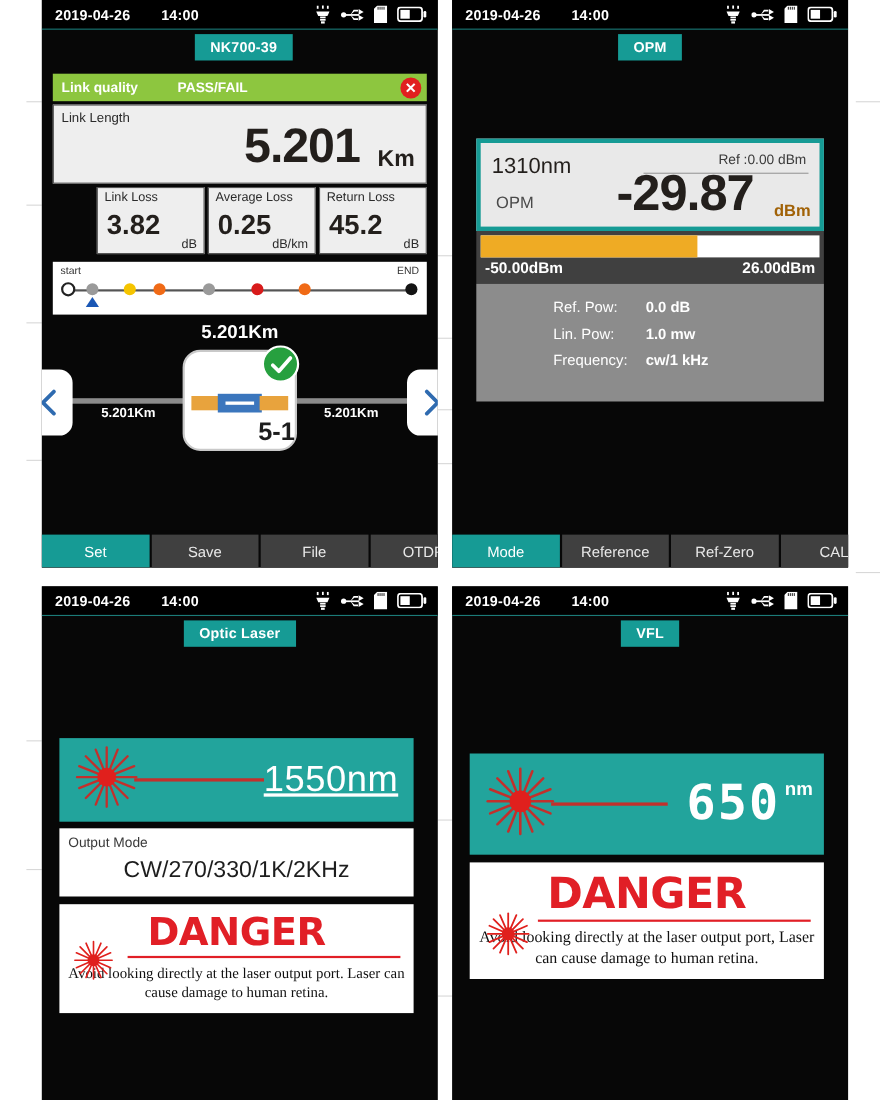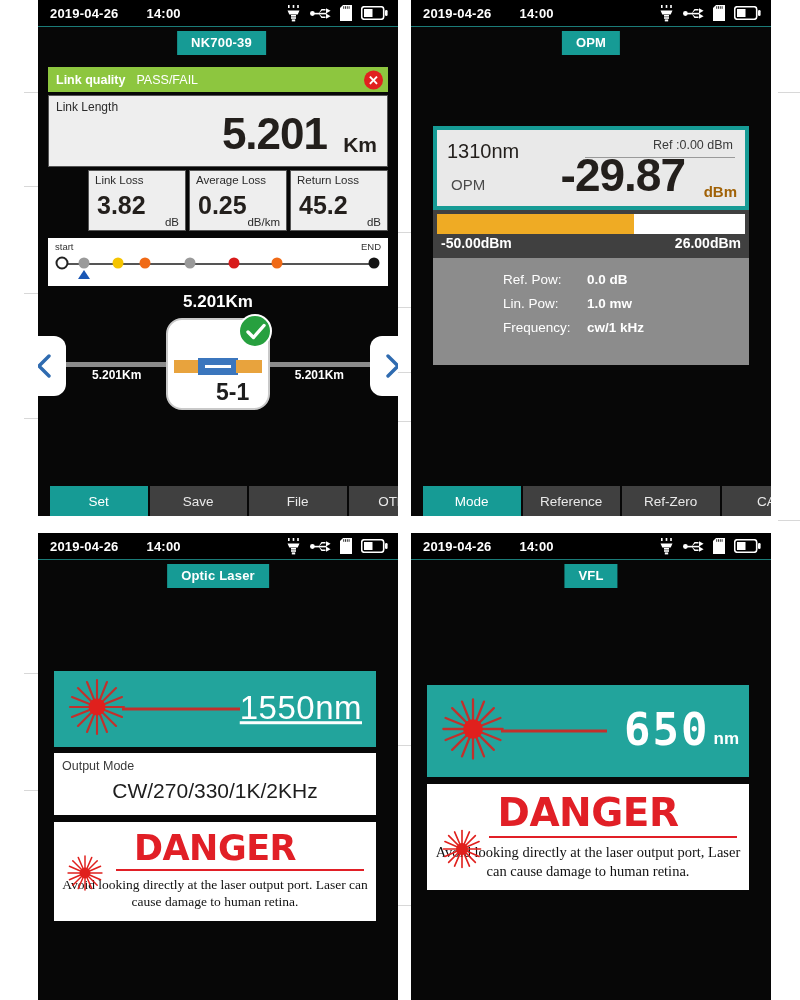--- a/index.html
+++ b/index.html
@@ -55,21 +55,21 @@
   .p1-body { position:absolute; left:0; top:59px; width:360px; }
 
   .lq-bar {
     margin: 8px 10px 0 10px;
     height: 25px;
     background: #8dc63f;
     display:flex; align-items:center;
     position:relative;
   }
   .lq-bar .t1 { color:#fff; font-size:12.5px; font-weight:bold; margin-left:8px; }
-  .lq-bar .t2 { color:#fff; font-size:12.5px; font-weight:normal; margin-left:11px; }
+  .lq-bar .t2 { color:#fff; font-size:12.5px; font-weight:bold; margin-left:36px; }
   .lq-close {
     position:absolute; right:5px; top:50%; transform:translateY(-50%);
     width:19px; height:19px; border-radius:50%;
     background:#e1201f; color:#fff;
     font-size:13px; font-weight:bold; line-height:19px; text-align:center;
   }
 
   .card-box { margin: 3px 10px 0 10px; background:#0b0b0b; }
   .linklen {
     background:#eeeeee; border:1px solid #555;
@@ -128,30 +128,30 @@
   .evt-check {
     position:absolute; right:-4px; top:-6px; width:34px; height:34px;
     border-radius:50%; background:#27a03f; border:2px solid #fff;
   }
   .evt-check svg { position:absolute; left:6px; top:7px; }
   .conn { position:absolute; left:6px; right:6px; top:38px; height:16px; }
   .conn .orange-l { position:absolute; left:0;  top:2px; width:26px; height:13px; background:#e8a33d;}
   .conn .orange-r { position:absolute; right:0; top:2px; width:26px; height:13px; background:#e8a33d;}
   .conn .blue { position:absolute; left:24px; right:24px; top:0; height:17px; background:#3b76bd;}
   .conn .blue::after{ content:""; position:absolute; left:7px; right:7px; top:7px; height:3px; background:#fff;}
-  .evt-id { position:absolute; left:0; right:0; bottom:2px; text-align:left;
+  .evt-id { position:absolute; left:0; right:0; bottom:2px; text-align:right;
             font-size:23px; font-weight:bold; color:#1d1d1d;margin-left:48px; }
   .sidedist { position:absolute; top:52px; font-size:12px; font-weight:bold; color:#fff;}
   .sidedist.l { left:54px; }
   .sidedist.r { right:54px; }
   .evt-loss { text-align:center; color:#fff; font-size:17px; font-weight:bold; margin-top:-1px;}
 
   
   .toolbar {
-    position:absolute; left:12px; bottom:0; width:396px; height:30px;
+    position:absolute; left:0; bottom:0; width:396px; height:30px;
     display:flex; gap:2px; background:#070707;
   }
   .tbtn {
     flex:1; background:#404040; color:#e9e9e9;
     font-size:13.5px; display:flex;align-items:center;justify-content:center;
   }
   .tbtn.active { background:#169b95; color:#fff; }
 
   
   .opm-wrap { position:absolute; left:22px; top:126px; width:316px; }
@@ -185,21 +185,21 @@
     background:#22a49c; position:relative;
   }
   .band3 { height:76px; }
   .band4 { height:92px; }
   .laser-band .wl {
     position:absolute; right:14px; top:50%; transform:translateY(-52%);
     color:#fff; font-size:33px; font-weight:normal; letter-spacing:.5px;text-decoration:underline;
   }
   .laser-band .wl7 {
     position:absolute; right:10px; top:50%; transform:translateY(-52%);
-    color:#fff; display:flex; align-items:flex-end;
+    color:#fff; display:flex; 
   }
   .wl7 .seg { font-family:"DejaVu Sans Mono", monospace; font-size:44px; font-weight:bold;
               letter-spacing:2px; line-height:1; }
   .wl7 .nm  { font-size:17px; font-weight:bold; margin-left:4px; margin-bottom:3px; }
   .burst { position:absolute; left:12px; top:50%; transform:translateY(-50%); }
   .beam { position:absolute; height:3px; background:#c2302c; }
 
   .outmode {
     background:#fff; margin-top:6px; height:62px; position:relative;
   }

